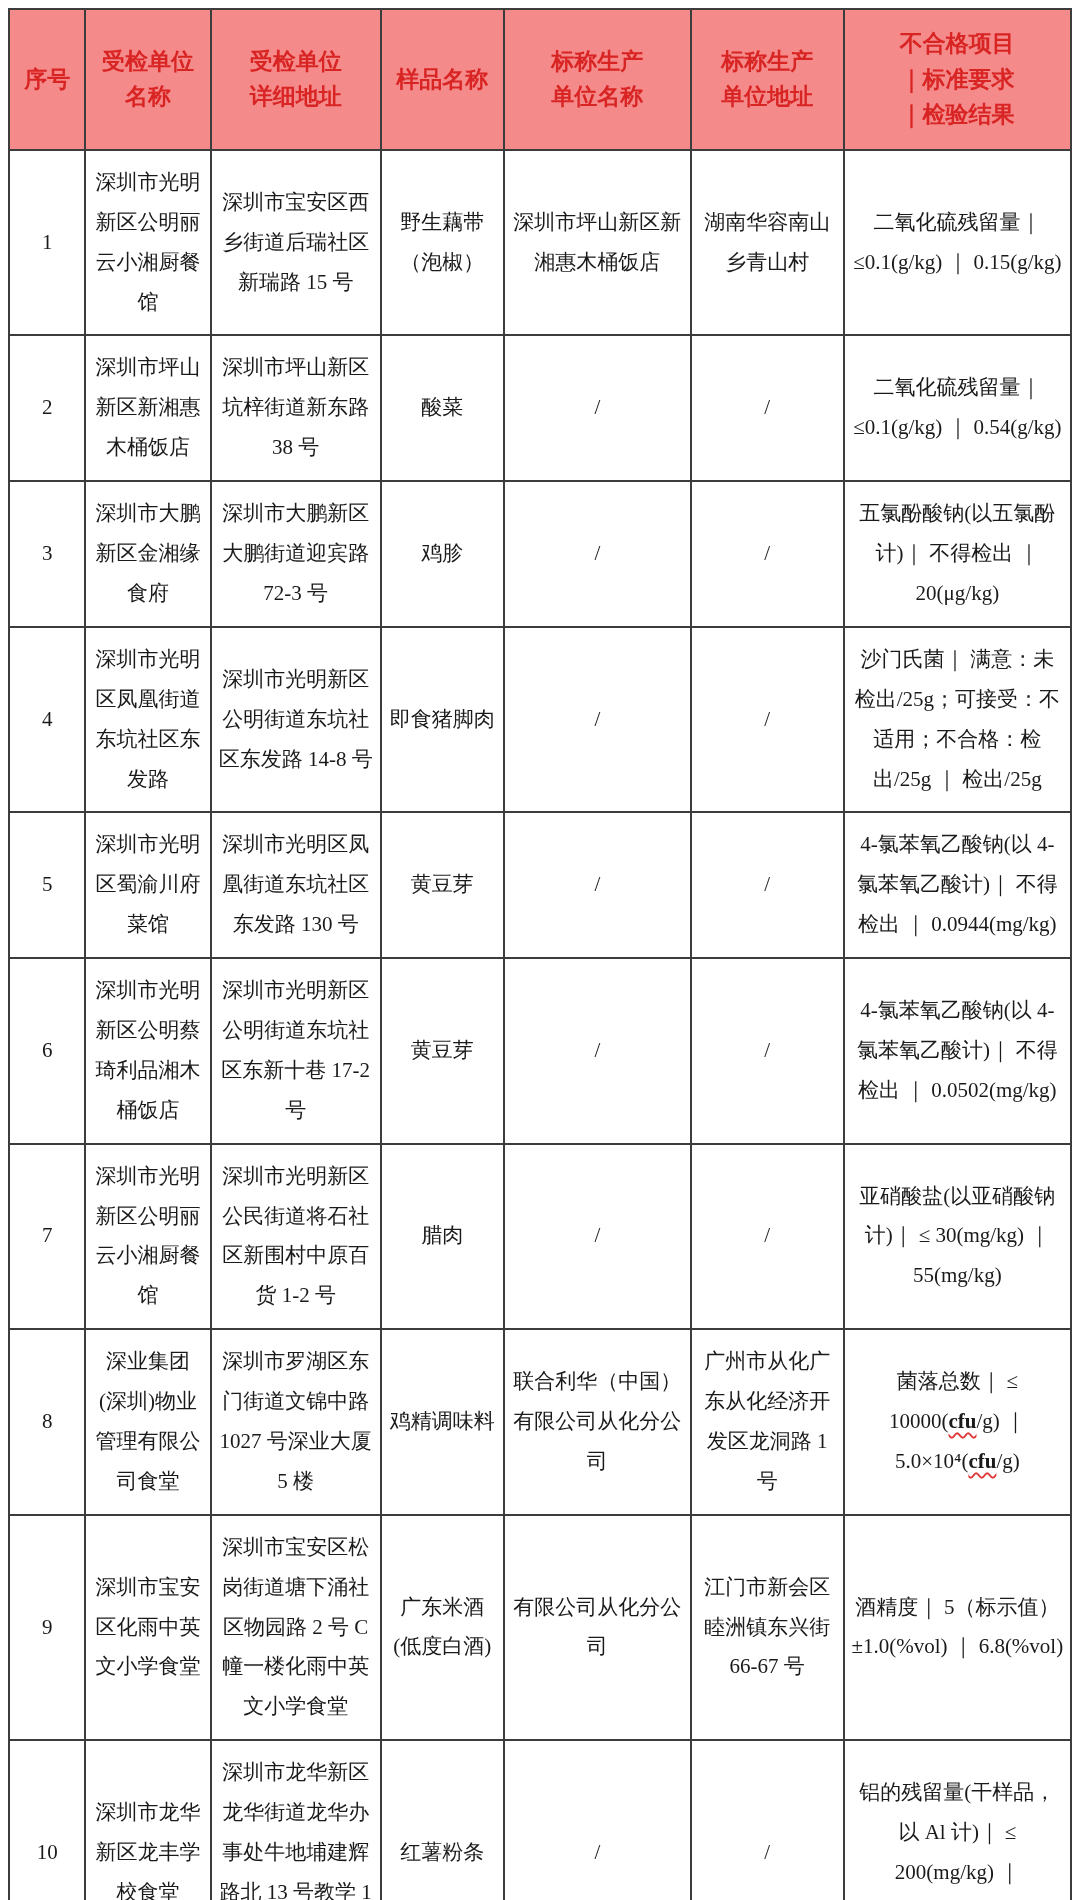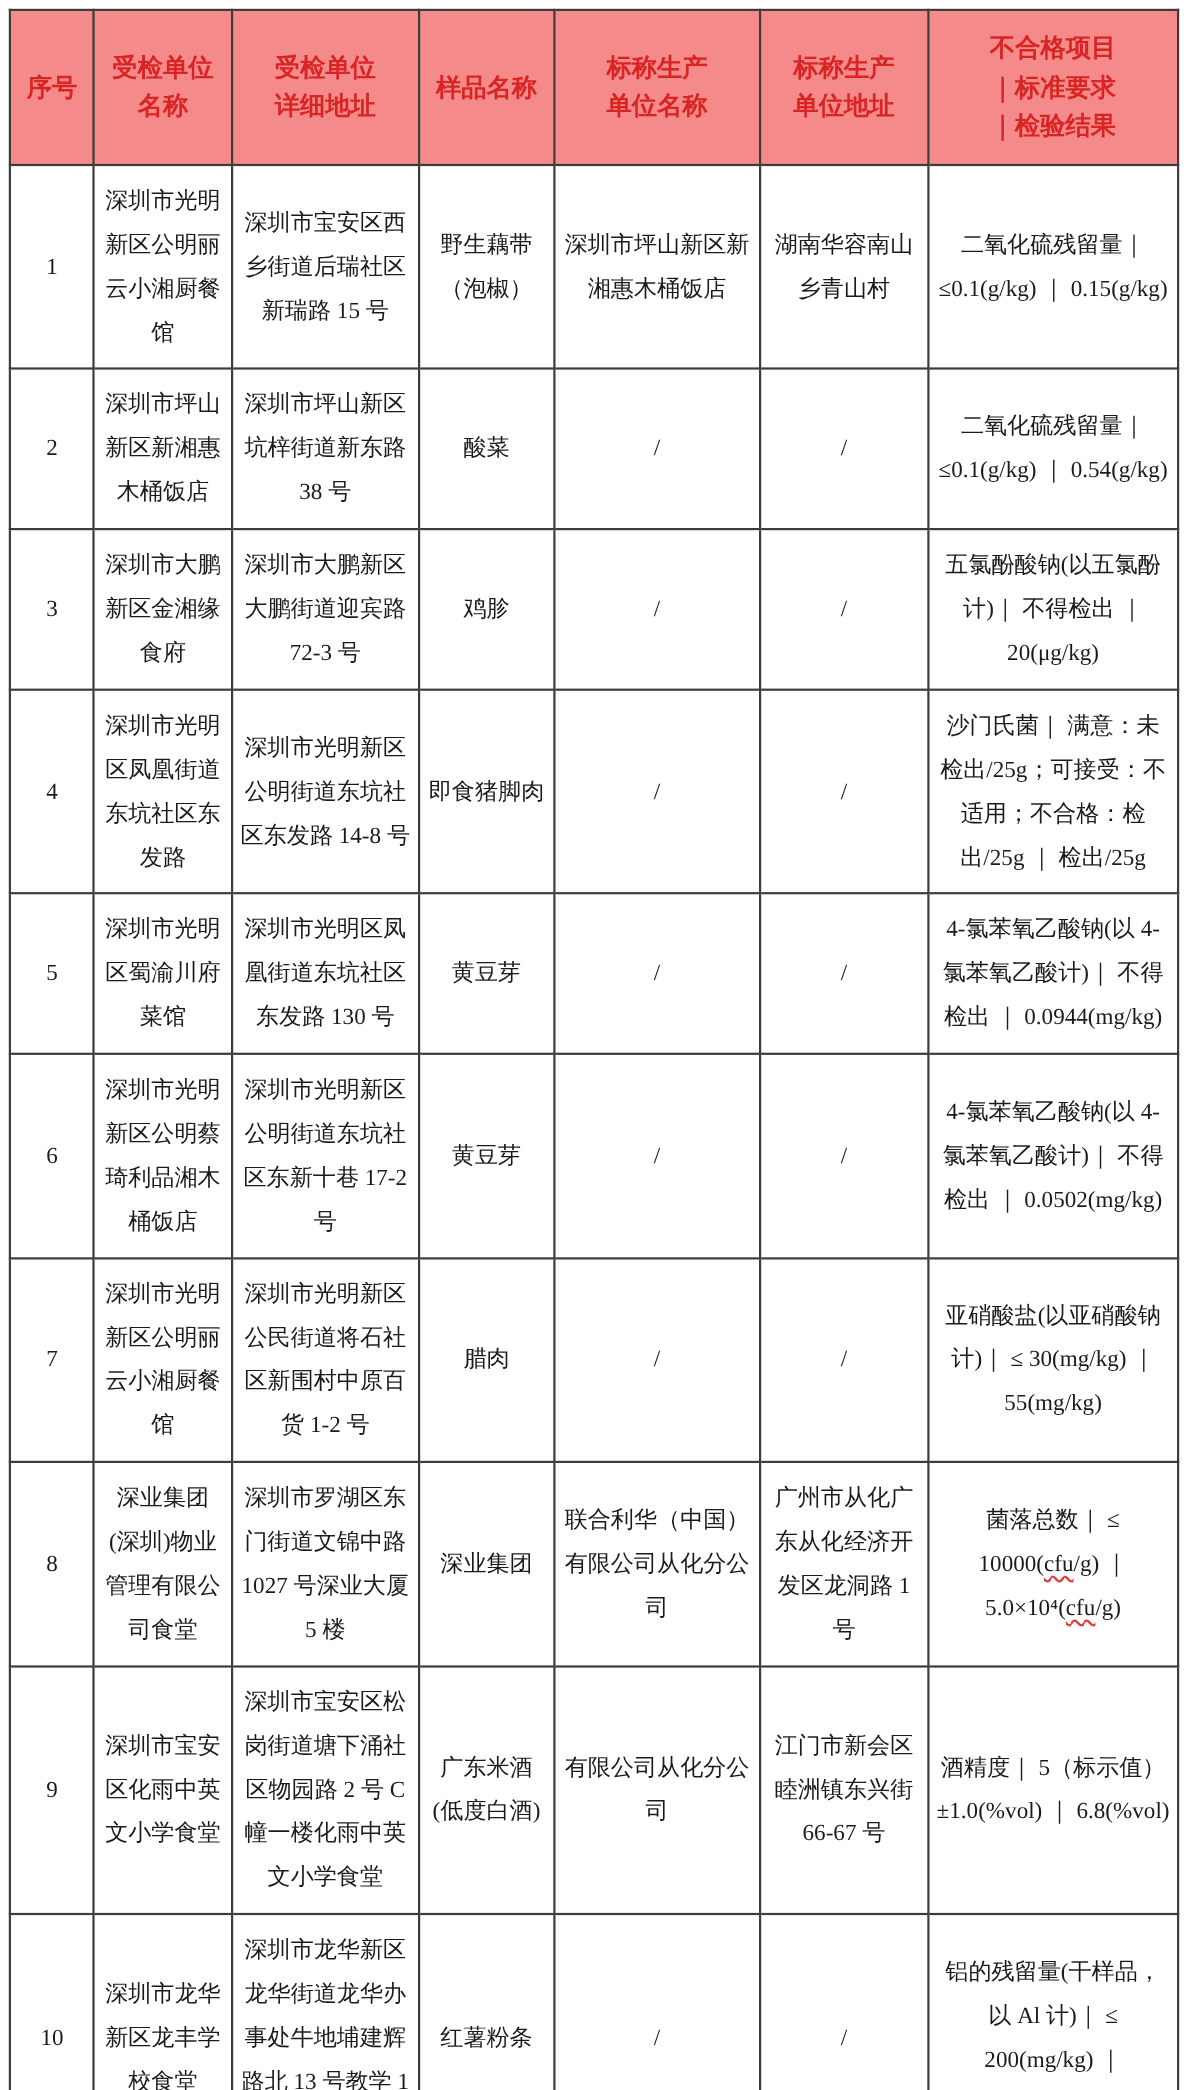--- a/index.html
+++ b/index.html
@@ -42,20 +42,21 @@
   col.c-samp { width: 11.6%; }
   col.c-prod { width: 17.6%; }
   col.c-padr { width: 14.4%; }
   col.c-res  { width: 21.4%; }
   .wavy {
     text-decoration-line: underline;
     text-decoration-style: wavy;
     text-decoration-color: #e03a3a;
     text-decoration-thickness: 2px;
     text-underline-offset: 4px;
+    font-weight: bold;
   }
 </style>
 </head>
 <body>
 
 <table class="inspection">
   <colgroup>
     <col class="c-no">
       <col class="c-name">
       <col class="c-addr">
@@ -143,21 +144,21 @@
       <td>深圳市光明新区公民街道将石社区新围村中原百货 1-2 号</td>
       <td>腊肉</td>
       <td>/</td>
       <td>/</td>
       <td>亚硝酸盐(以亚硝酸钠计)｜ ≤ 30(mg/kg) ｜ 55(mg/kg)</td>
     </tr>
     <tr>
       <td>8</td>
       <td>深业集团(深圳)物业管理有限公司食堂</td>
       <td>深圳市罗湖区东门街道文锦中路 1027 号深业大厦 5 楼</td>
-      <td>深业集团</td>
+      <td>鸡精调味料</td>
       <td>联合利华（中国）有限公司从化分公司</td>
       <td>广州市从化广东从化经济开发区龙洞路 1 号</td>
       <td>菌落总数｜ ≤ 10000(<span class="wavy">cfu</span>/g) ｜ 5.0×10⁴(<span class="wavy">cfu</span>/g)</td>
     </tr>
     <tr>
       <td>9</td>
       <td>深圳市宝安区化雨中英文小学食堂</td>
       <td>深圳市宝安区松岗街道塘下涌社区物园路 2 号 C 幢一楼化雨中英文小学食堂</td>
       <td>广东米酒
 (低度白酒)</td>

